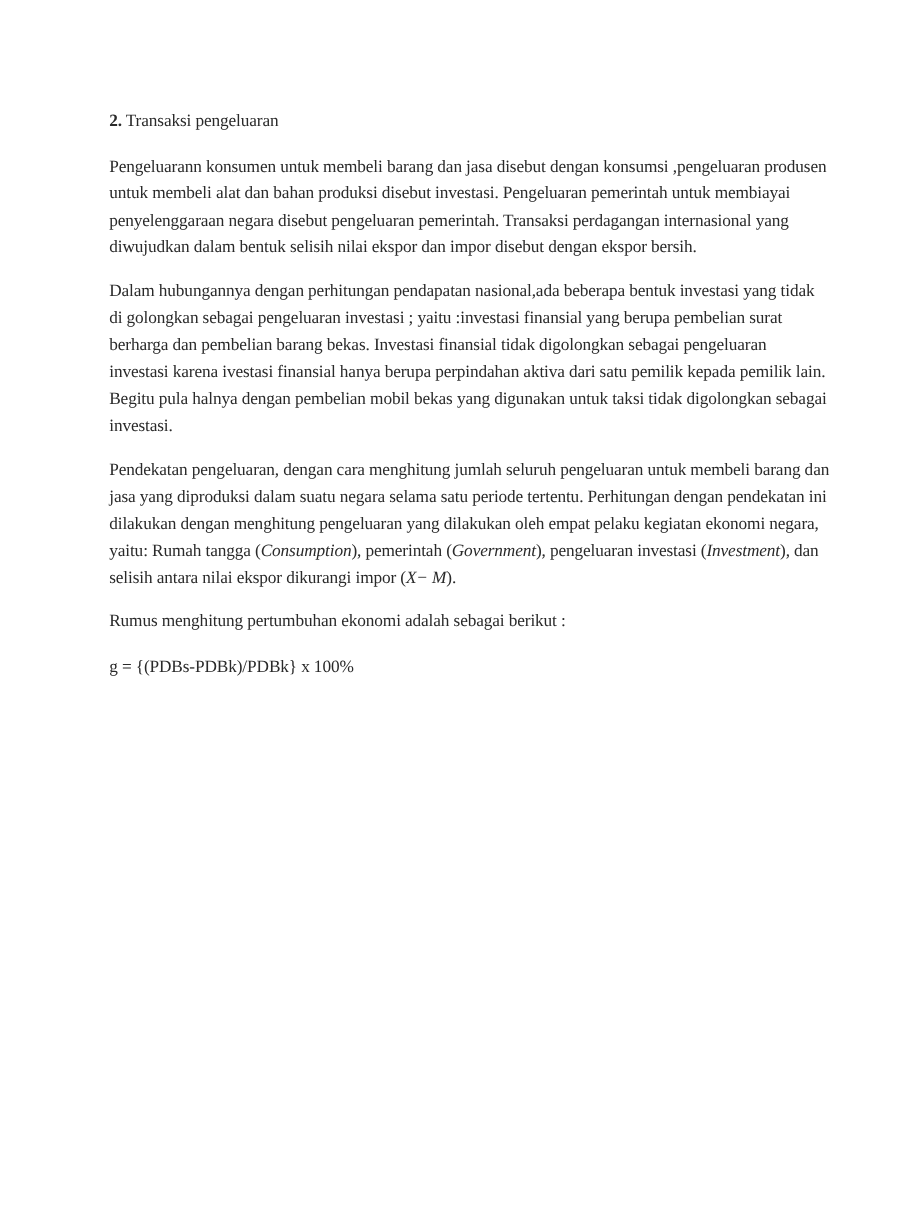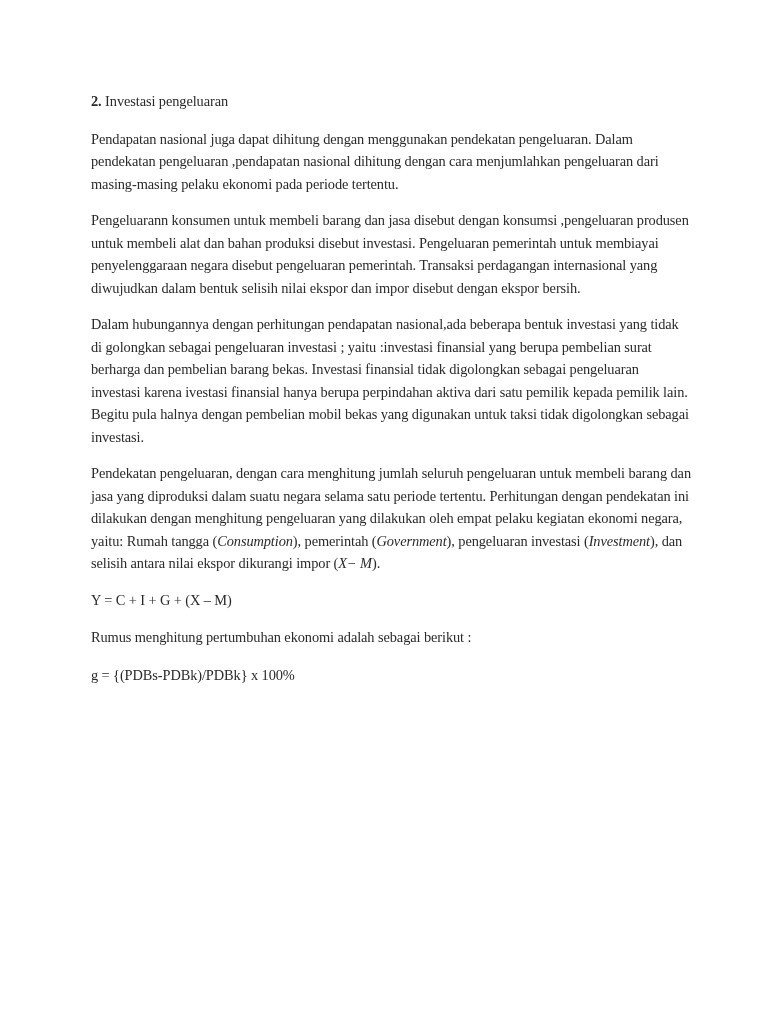--- a/index.html
+++ b/index.html
@@ -36,31 +36,29 @@
     .formula {
       margin: 0 0 15px 0;
     }
     em { }
   </style>
 </head>
 <body>
 
 <div class="page">
 
-  <p class="heading"><span class="num">2.</span><span> Investasi pengeluaran</span></p>
+  <p class="heading"><span class="num">2.</span><span> Transaksi pengeluaran</span></p>
 
-  <p class="para">Pendapatan nasional juga dapat dihitung dengan menggunakan pendekatan pengeluaran. Dalam pendekatan pengeluaran ,pendapatan nasional dihitung dengan cara menjumlahkan pengeluaran dari masing-masing pelaku ekonomi pada periode tertentu.</p>
 
   <p class="para">Pengeluarann konsumen untuk membeli barang dan jasa disebut dengan konsumsi ,pengeluaran produsen untuk membeli alat dan bahan produksi disebut investasi. Pengeluaran pemerintah untuk membiayai penyelenggaraan negara disebut pengeluaran pemerintah. Transaksi perdagangan internasional yang diwujudkan dalam bentuk selisih nilai ekspor dan impor disebut dengan ekspor bersih.</p>
 
   <p class="para">Dalam hubungannya dengan perhitungan pendapatan nasional,ada beberapa bentuk investasi yang tidak di golongkan sebagai pengeluaran investasi ; yaitu :investasi finansial yang berupa pembelian surat berharga dan pembelian barang bekas. Investasi finansial tidak digolongkan sebagai pengeluaran investasi karena ivestasi finansial hanya berupa perpindahan aktiva dari satu pemilik kepada pemilik lain. Begitu pula halnya dengan pembelian mobil bekas yang digunakan untuk taksi tidak digolongkan sebagai investasi.</p>
 
 
   <p class="para"><span>Pendekatan pengeluaran, dengan cara menghitung jumlah seluruh pengeluaran untuk membeli barang dan jasa yang diproduksi dalam suatu negara selama satu periode tertentu. Perhitungan dengan pendekatan ini dilakukan dengan menghitung pengeluaran yang dilakukan oleh empat pelaku kegiatan ekonomi negara, yaitu: Rumah tangga (</span><em>Consumption</em><span>), pemerintah (</span><em>Government</em><span>), pengeluaran investasi (</span><em>Investment</em><span>), dan selisih antara nilai ekspor dikurangi impor (</span><em>X− M</em><span>).</span></p>
 
-  <p class="formula">Y = C + I + G + (X – M)</p>
 
   <p class="formula">Rumus menghitung pertumbuhan ekonomi adalah sebagai berikut :</p>
 
   <p class="formula">g = {(PDBs-PDBk)/PDBk} x 100%</p>
 
 
 </div>
 
 </body></html>

